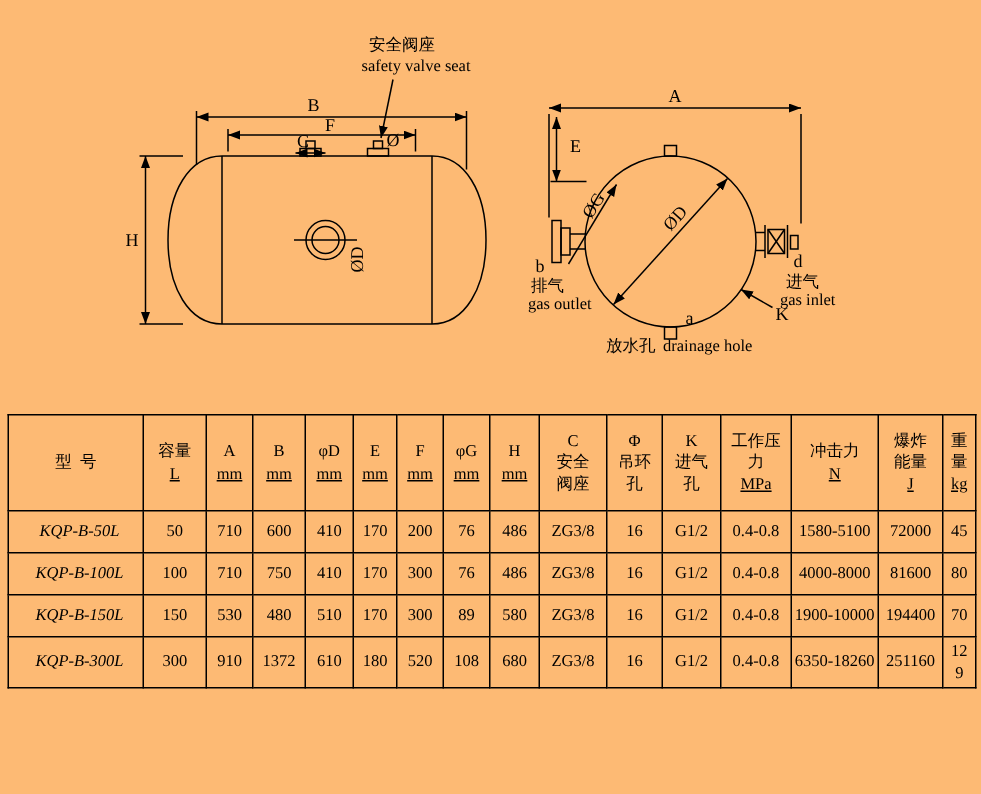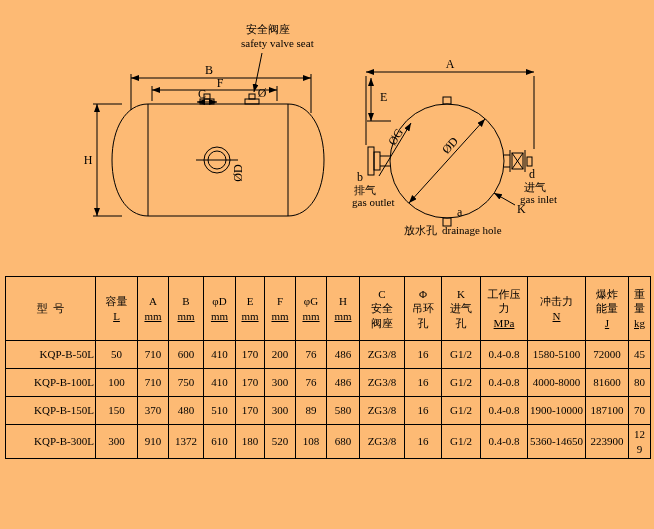--- a/index.html
+++ b/index.html
@@ -7,21 +7,21 @@
               font-family:"Liberation Serif","DejaVu Serif",serif; }
   .canvas { position:relative; width:654px; height:529px; overflow:hidden; background:#fdba74; }
   svg { display:block; }
   svg text { font-family:"Liberation Serif","DejaVu Serif",serif; font-size:12px; fill:#000; stroke:none; }
   svg text.cjk { font-size:11px; }
   svg text.sm  { font-size:11px; }
   table.spec { border-collapse:collapse; table-layout:fixed; width:645px; margin:4px 0 0 5px; }
   .spec th, .spec td { border:1px solid #000; text-align:center; vertical-align:middle;
                        font-size:11px; font-weight:normal; padding:1px; line-height:1.3;
                        white-space:pre-line; overflow:hidden; }
-  .spec td:first-child { text-align:right; padding-left:6px; }
+  .spec td:first-child { text-align:center; padding-left:6px;font-style:italic; }
   .spec thead tr { height:64px; }
   .spec tbody tr { height:28px; }
   .spec tbody tr:nth-child(4) { height:34px; }
   .spec tbody tr:nth-child(6) { height:38px; }
   .hl { white-space:pre; }
   .u  { text-decoration:underline; }
 </style>
 </head>
 <body>
 
@@ -201,50 +201,50 @@
           <td>16</td>
           <td>G1/2</td>
           <td>0.4-0.8</td>
           <td>4000-8000</td>
           <td>81600</td>
           <td>80</td>
         </tr>
         <tr>
           <td>KQP-B-150L</td>
           <td>150</td>
-          <td>370</td>
+          <td>530</td>
           <td>480</td>
           <td>510</td>
           <td>170</td>
           <td>300</td>
           <td>89</td>
           <td>580</td>
           <td>ZG3/8</td>
           <td>16</td>
           <td>G1/2</td>
           <td>0.4-0.8</td>
           <td>1900-10000</td>
-          <td>187100</td>
+          <td>194400</td>
           <td>70</td>
         </tr>
         <tr>
           <td>KQP-B-300L</td>
           <td>300</td>
           <td>910</td>
           <td>1372</td>
           <td>610</td>
           <td>180</td>
           <td>520</td>
           <td>108</td>
           <td>680</td>
           <td>ZG3/8</td>
           <td>16</td>
           <td>G1/2</td>
           <td>0.4-0.8</td>
-          <td>5360-14650</td>
-          <td>223900</td>
+          <td>6350-18260</td>
+          <td>251160</td>
           <td>12
 9</td>
         </tr>
       </tbody>
   </table>
 
 </div>
 
 </body></html>

